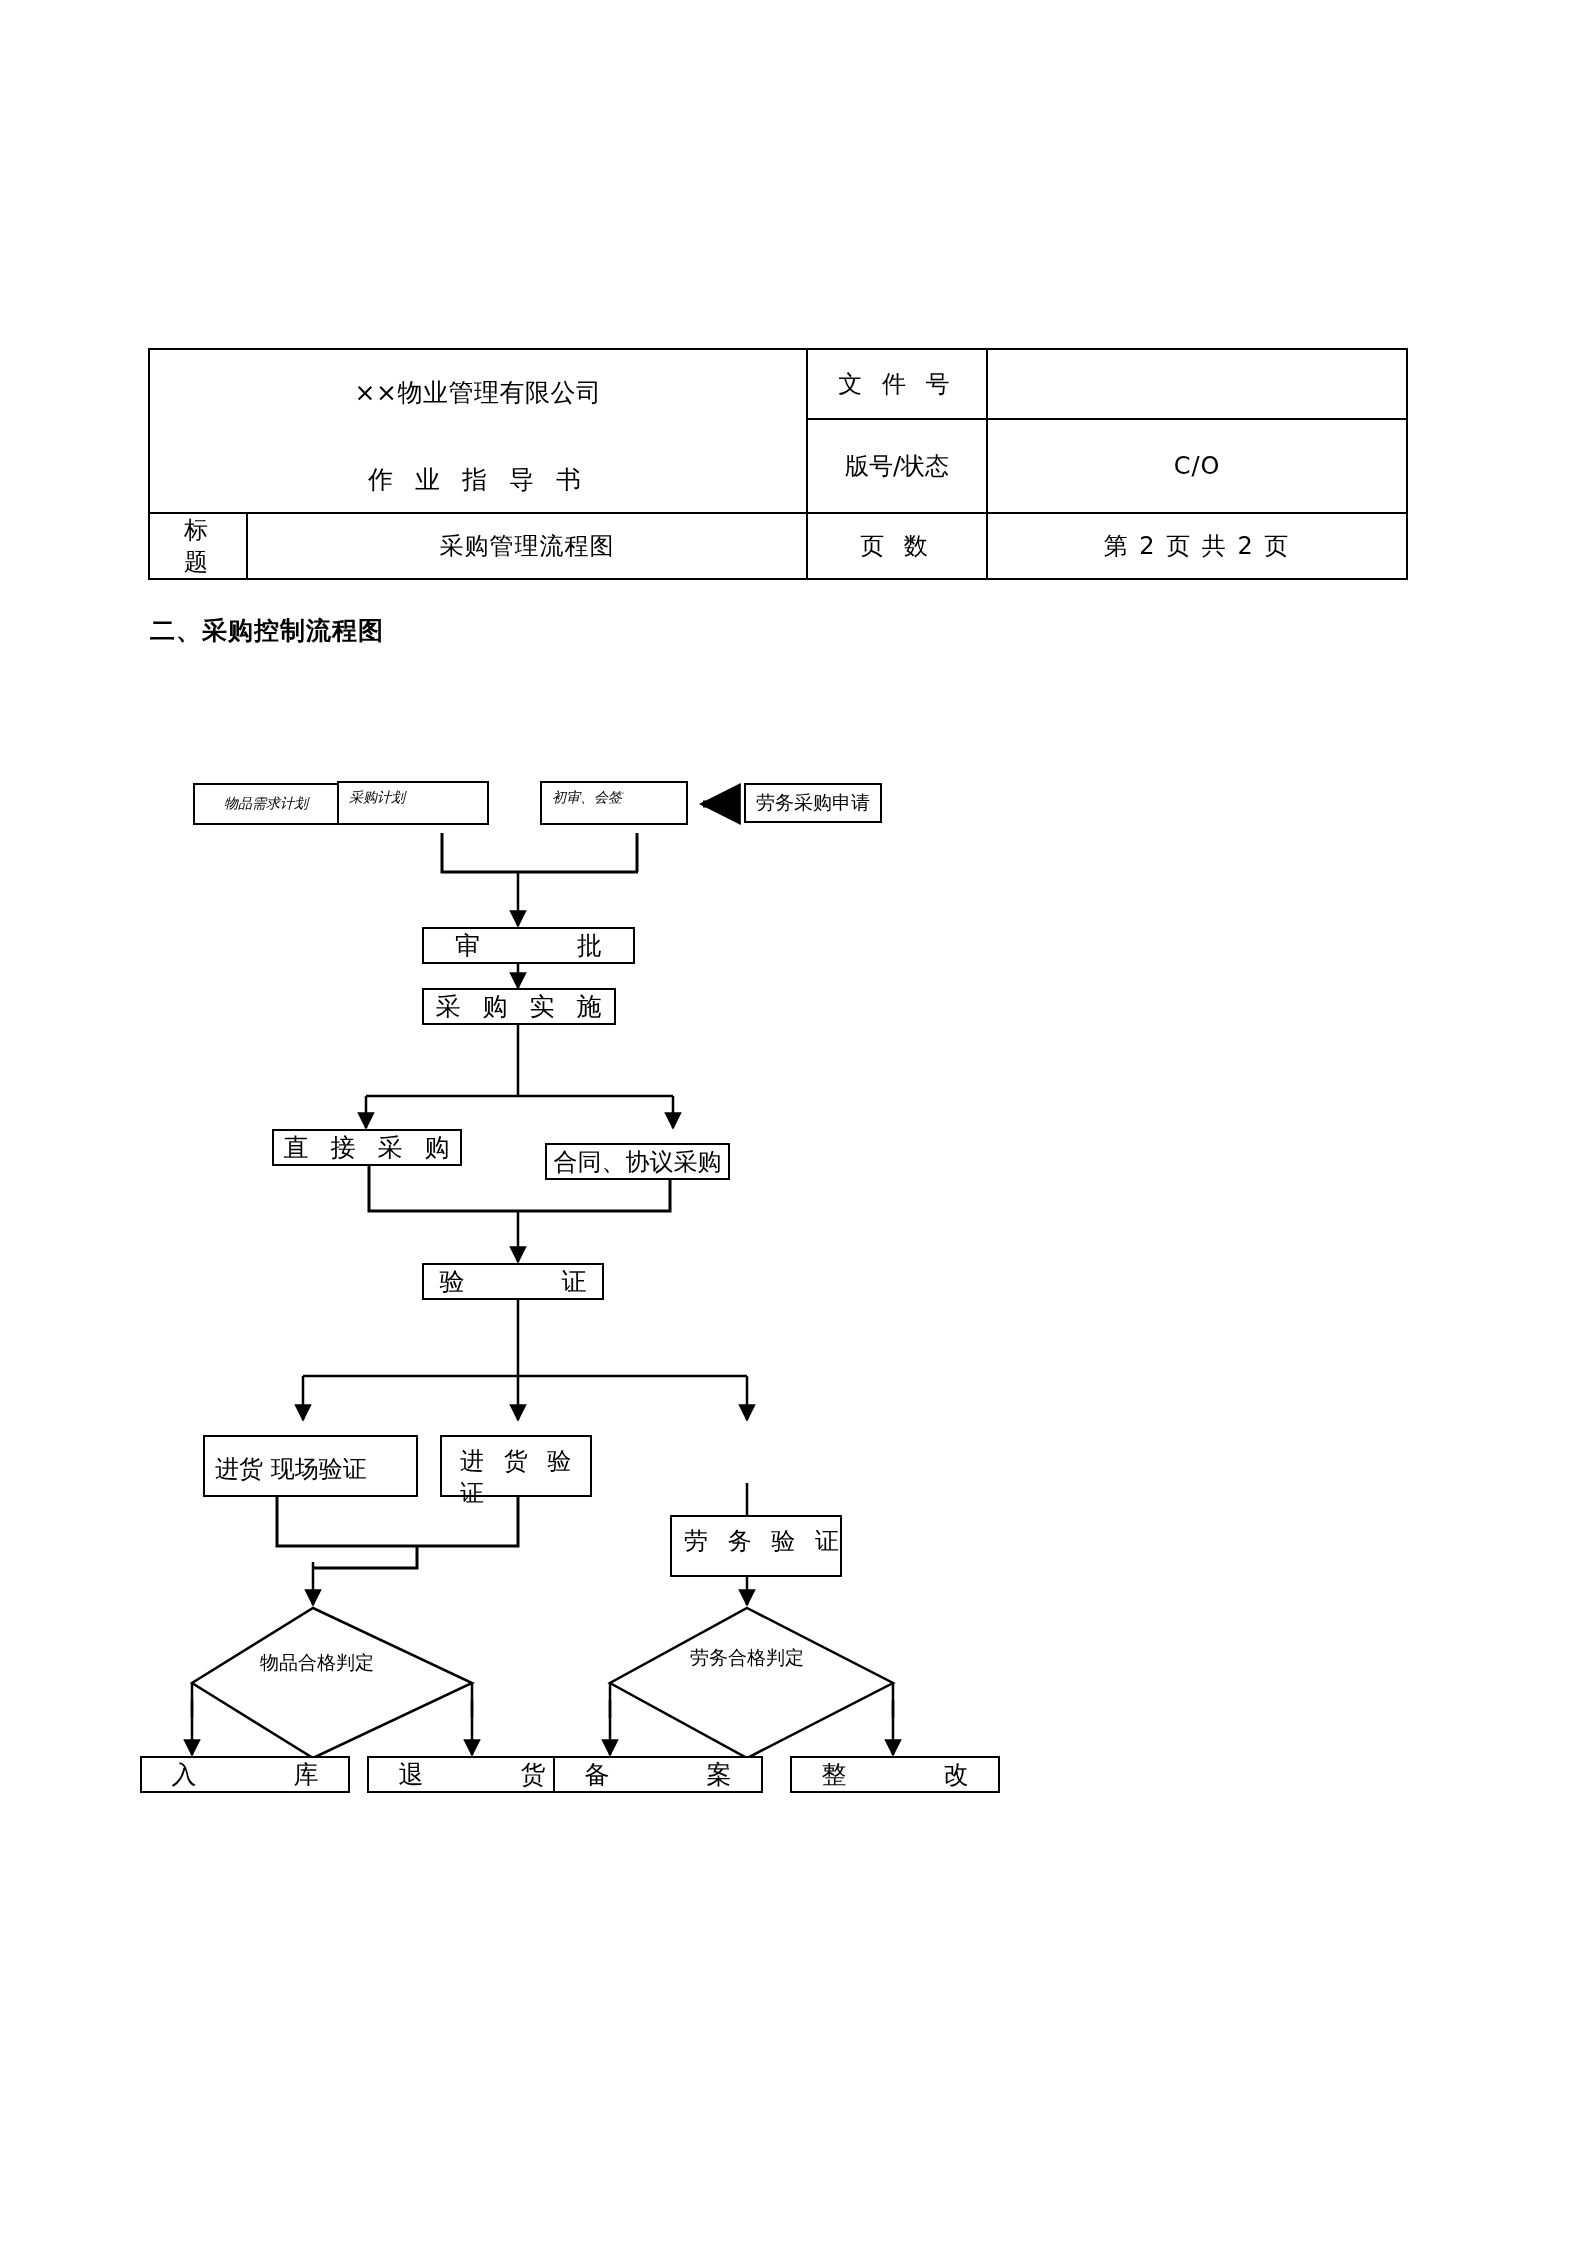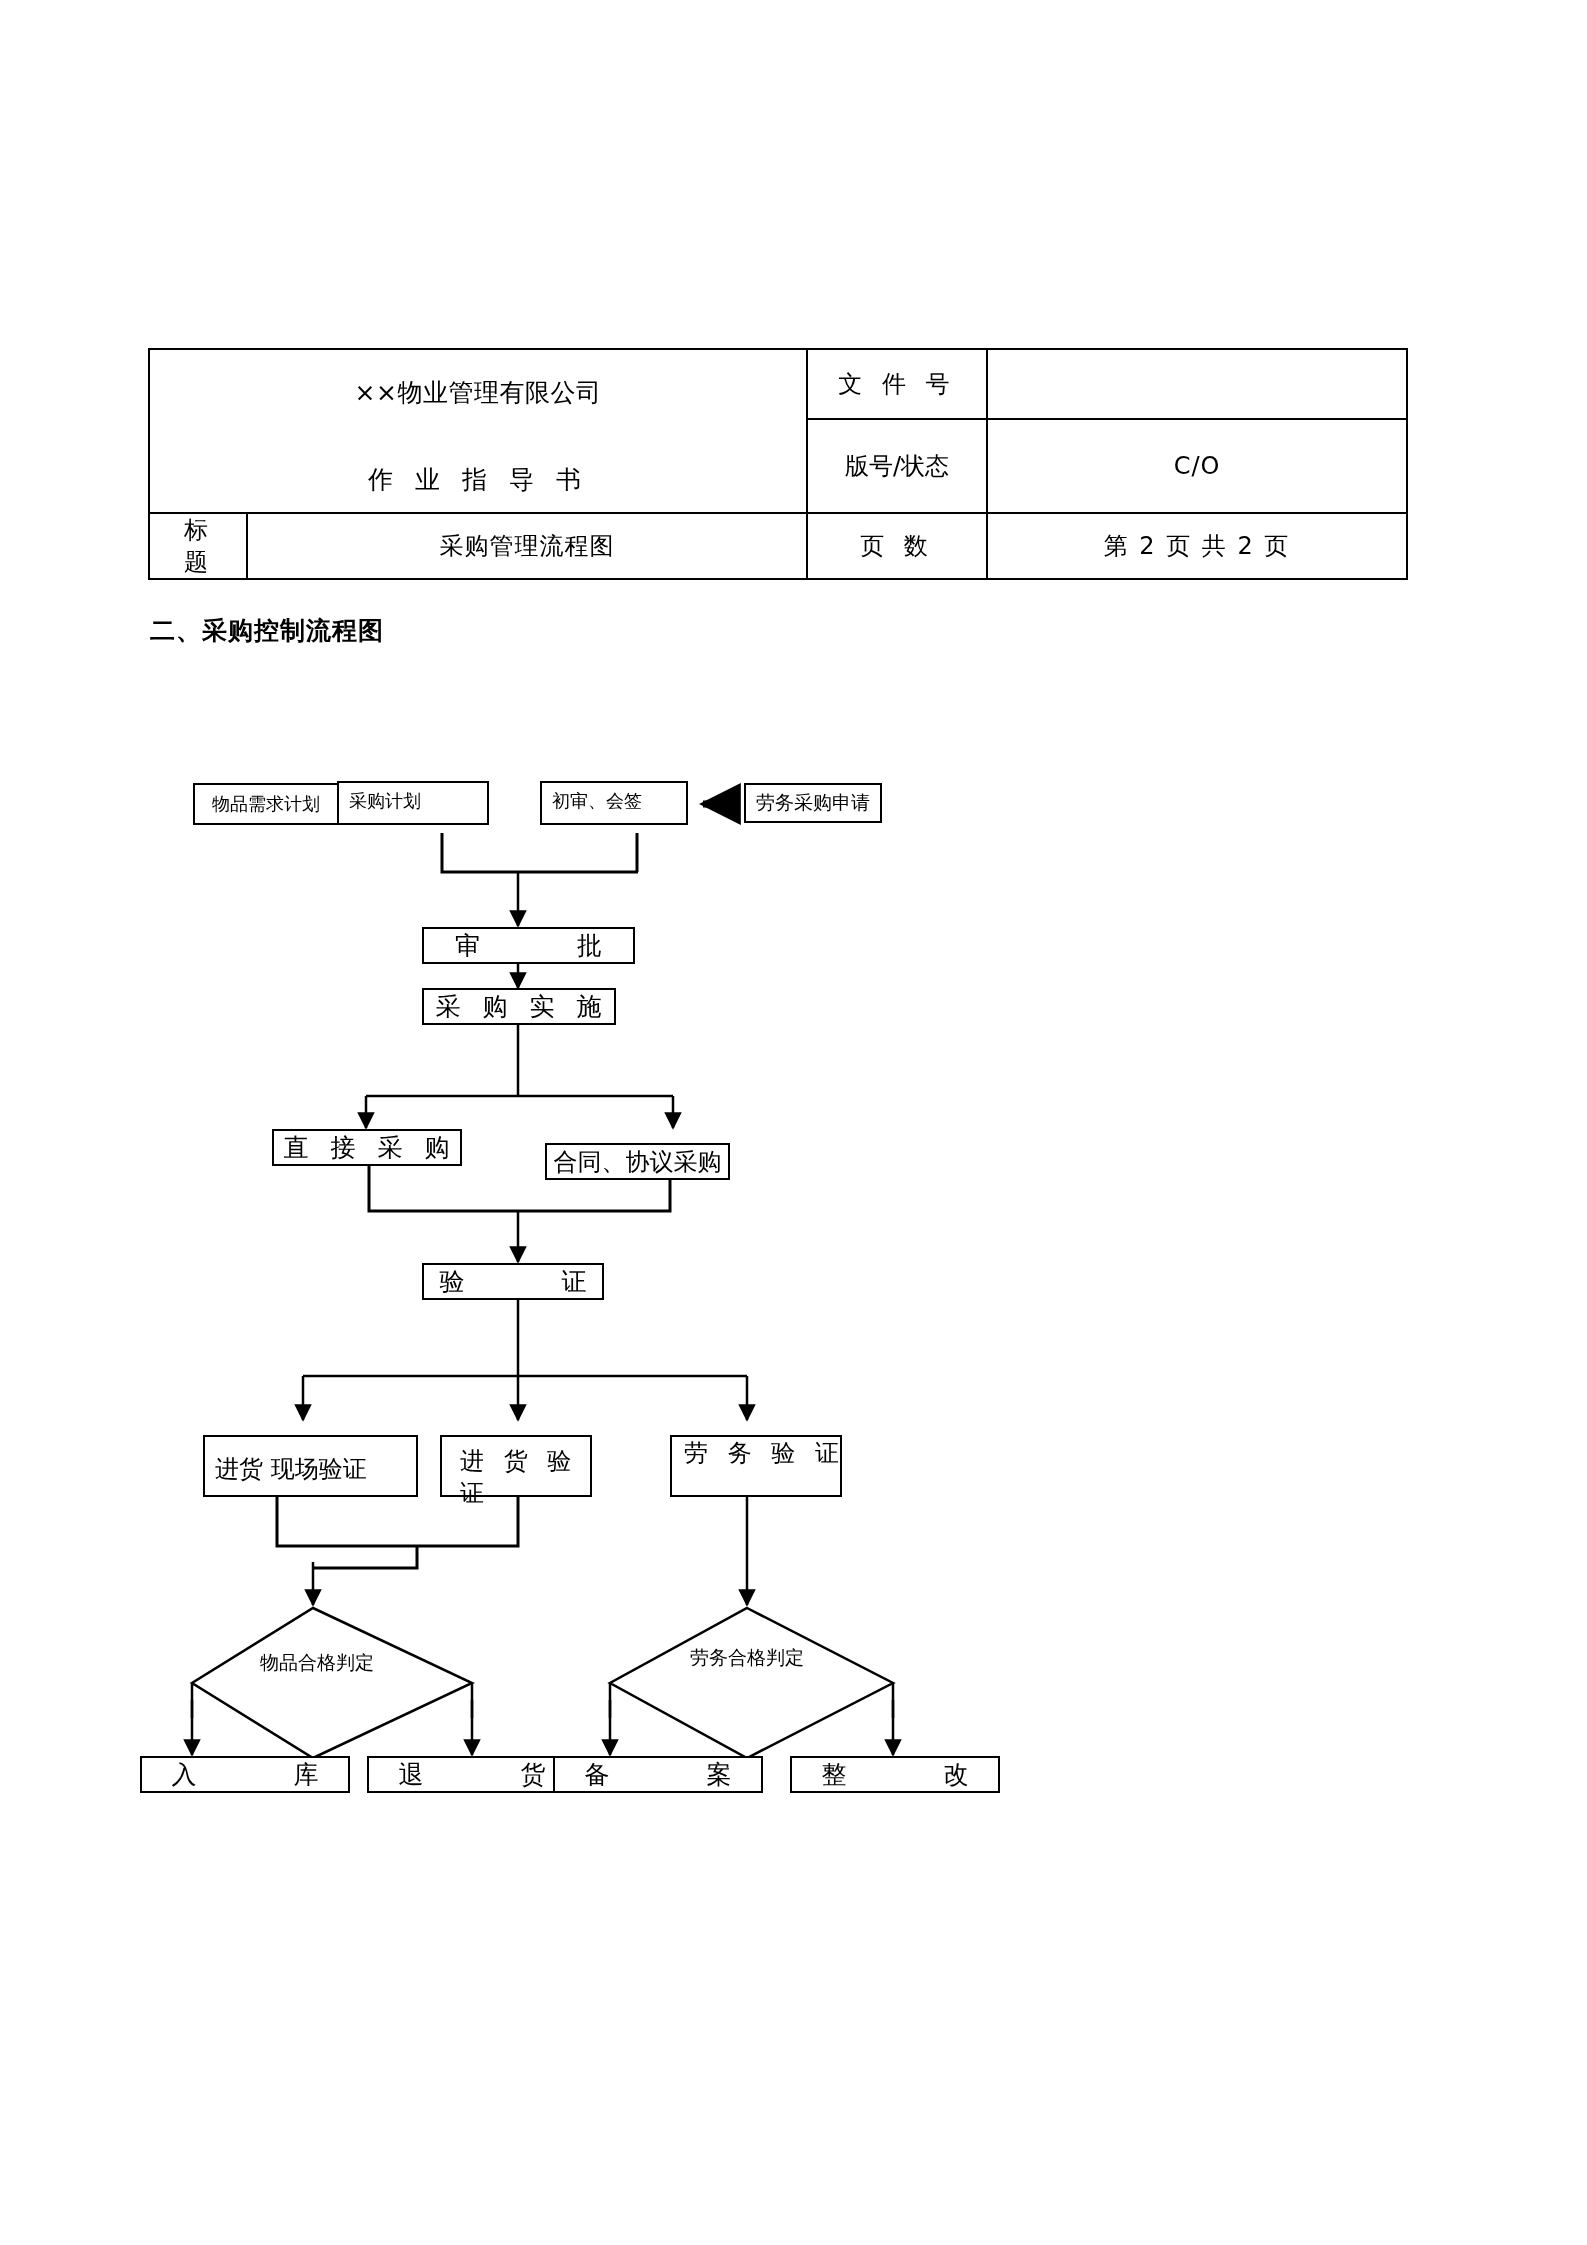--- a/index.html
+++ b/index.html
@@ -97,21 +97,21 @@
     background: #ffffff;
     box-sizing: border-box;
     font-family: "DejaVu Serif", "Liberation Serif", serif;
     color: #000;
     z-index: 5;
   }
   .node .txt {
     display: block;
     white-space: pre;
   }
-  .n-small  { font-size: 18px; letter-spacing: 0px; }
+  .n-small  { font-size: 14px; letter-spacing: 0px; font-style: italic; }
   .n-mid    { font-size: 24px; letter-spacing: 0px; margin-top: 14px; }
   .n-wide   { font-size: 25px; letter-spacing: 7px; padding-left: 6px; }
   .n-wider  { font-size: 25px; letter-spacing: 13px; padding-left: 13px; }
   .n-tiny   { font-size: 19px; letter-spacing: 0px; }
 
   .center-mid { display:flex; align-items:center; justify-content:center; }
   .top-left-pad { padding: 6px 10px 0 10px; }
 
   .diamond-label {
     position: absolute;
@@ -252,21 +252,21 @@
 
 <div class="node n-mid top-left-pad" style="left:203px; top:1421px; width:215px; height:62px; padding-top:16px;">
   <span class="txt">进货 现场验证</span>
 </div>
 
 <div class="node n-mid" style="left:440px; top:1421px; width:152px; height:62px; padding:8px 0 0 18px; letter-spacing:6px;">
   <span class="txt">进 货 验
 证</span>
 </div>
 
-<div class="node n-mid" style="left:670px; top:1421px; width:172px; height:62px; padding:0 0 0 12px; letter-spacing:6px;">
+<div class="node n-mid" style="left:670px; top:1501px; width:172px; height:62px; padding:8px 0 0 12px; letter-spacing:6px;">
   <span class="txt">劳 务 验 证</span>
 </div>
 
 <div class="diamond-label" style="left:260px; top:1650px;">
   <span>物品合格判定</span>
 </div>
 
 <div class="diamond-label" style="left:690px; top:1645px;">
   <span>劳务合格判定</span>
 </div>

